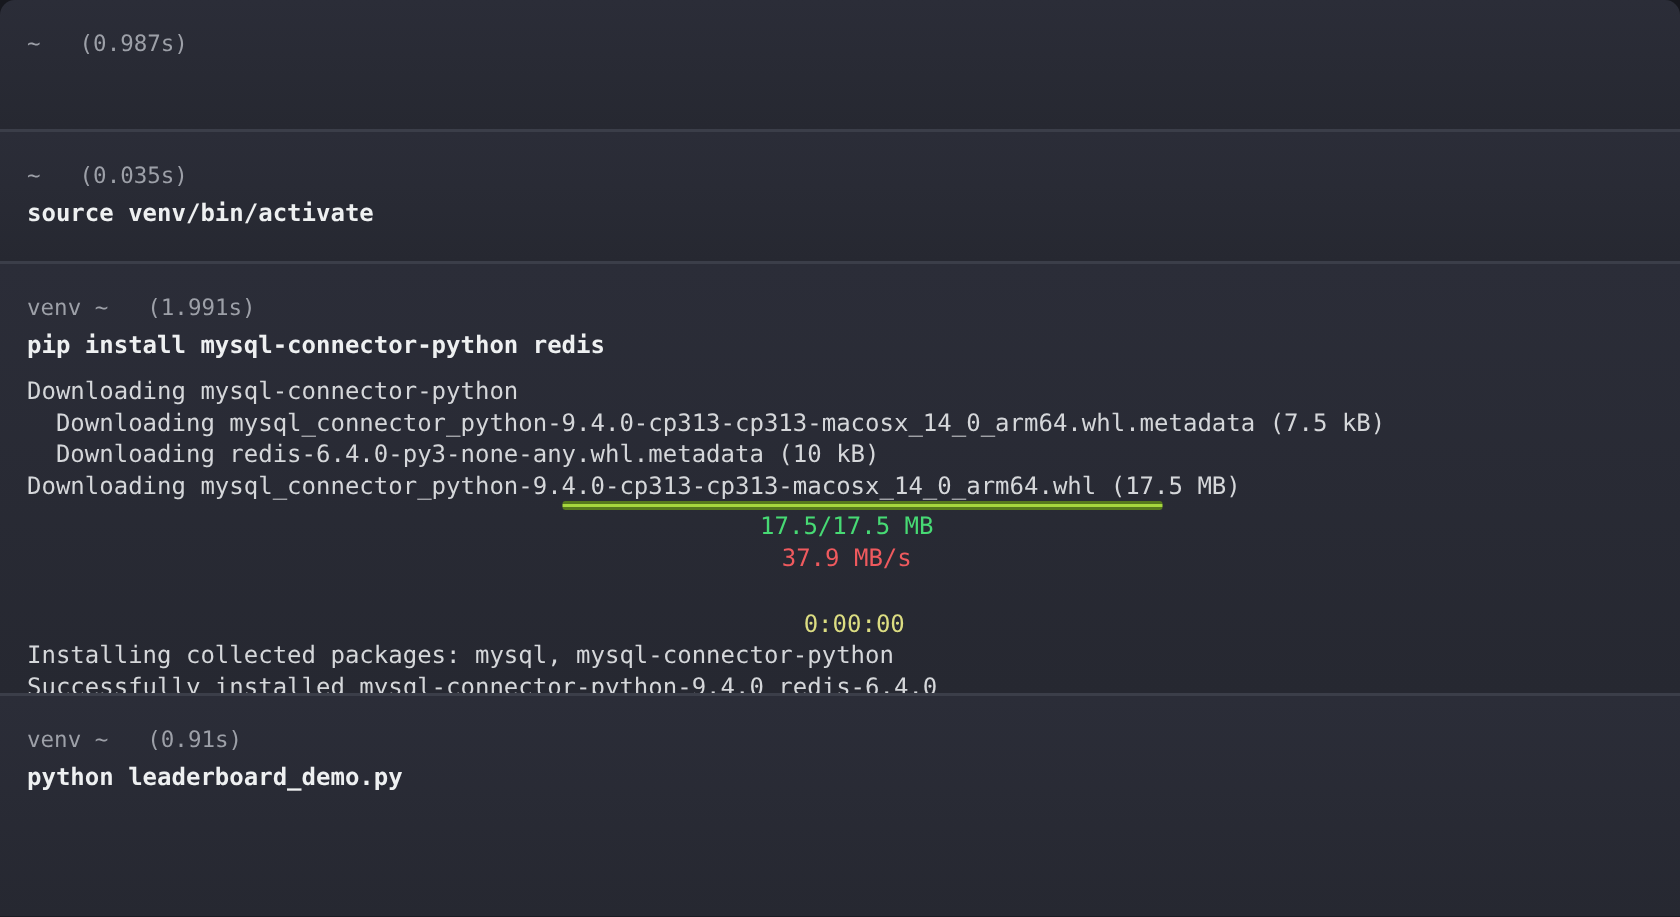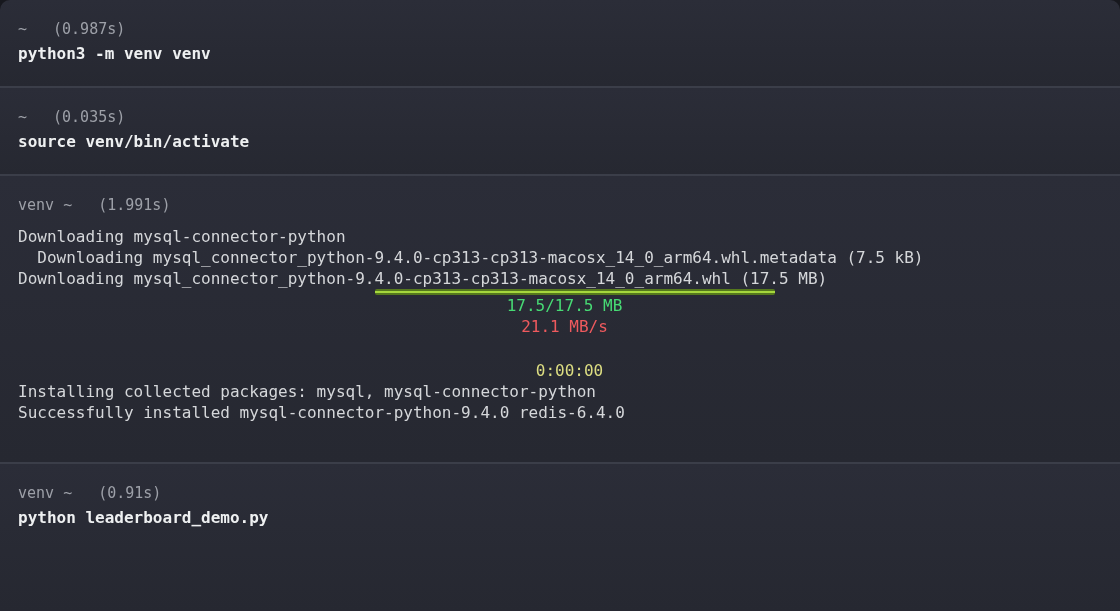--- a/index.html
+++ b/index.html
@@ -93,44 +93,45 @@
 </head>
 <body>
 
 <div class="terminal">
 
   <section class="block block-0">
     <div class="prompt">
       <span class="cwd">~</span>
       <span class="dur">(0.987s)</span>
     </div>
-    <div class="cmd">python3 -m venv venv</div>
   </section>
 
   <section class="block block-1">
     <div class="prompt">
       <span class="cwd">~</span>
       <span class="dur">(0.035s)</span>
     </div>
     <div class="cmd">source venv/bin/activate</div>
   </section>
 
   <section class="block block-2">
     <div class="prompt">
       <span class="cwd">venv ~</span>
       <span class="dur">(1.991s)</span>
     </div>
+    <div class="cmd">pip install mysql-connector-python redis</div>
     <div class="output">
       <div class="line">Downloading mysql-connector-python</div>
       <div class="line">  Downloading mysql_connector_python-9.4.0-cp313-cp313-macosx_14_0_arm64.whl.metadata (7.5 kB)</div>
+      <div class="line">  Downloading redis-6.4.0-py3-none-any.whl.metadata (10 kB)</div>
       <div class="line">Downloading mysql_connector_python-9.4.0-cp313-cp313-macosx_14_0_arm64.whl (17.5 MB)</div>
       <div class="line progress-row">
         <span class="pbar"></span>
         <span class="green">17.5/17.5 MB</span>
-        <span class="red">21.1 MB/s</span>
+        <span class="red">37.9 MB/s</span>
         <span class="yellow">0:00:00</span>
       </div>
       <div class="line">Installing collected packages: mysql, mysql-connector-python</div>
       <div class="line">Successfully installed mysql-connector-python-9.4.0 redis-6.4.0</div>
     </div>
   </section>
 
   <section class="block block-3">
     <div class="prompt">
       <span class="cwd">venv ~</span>

